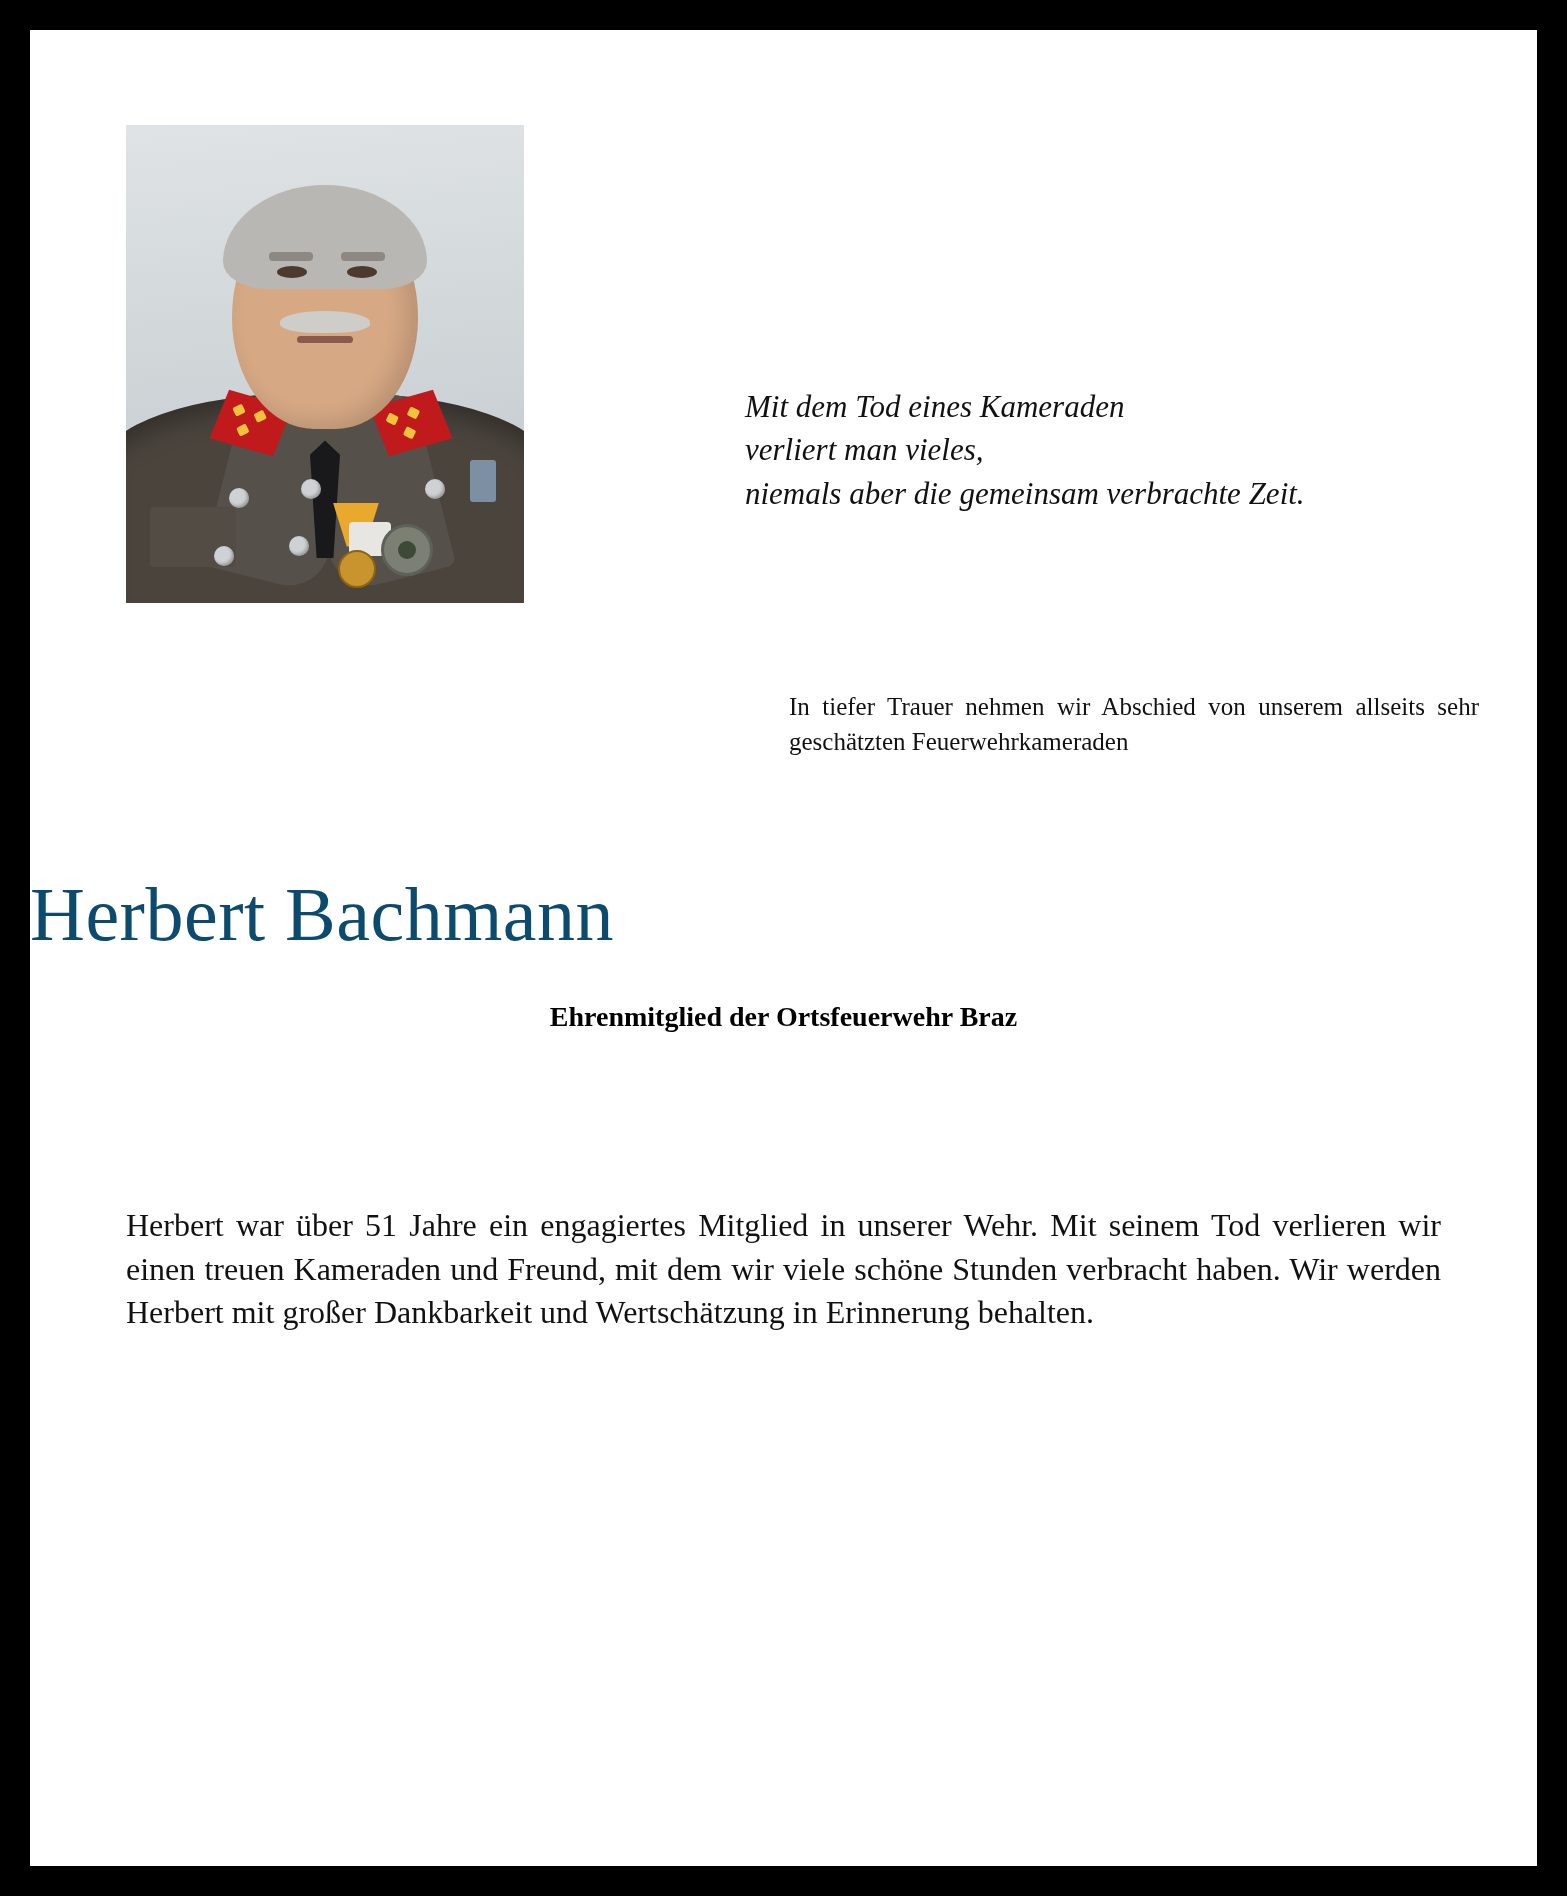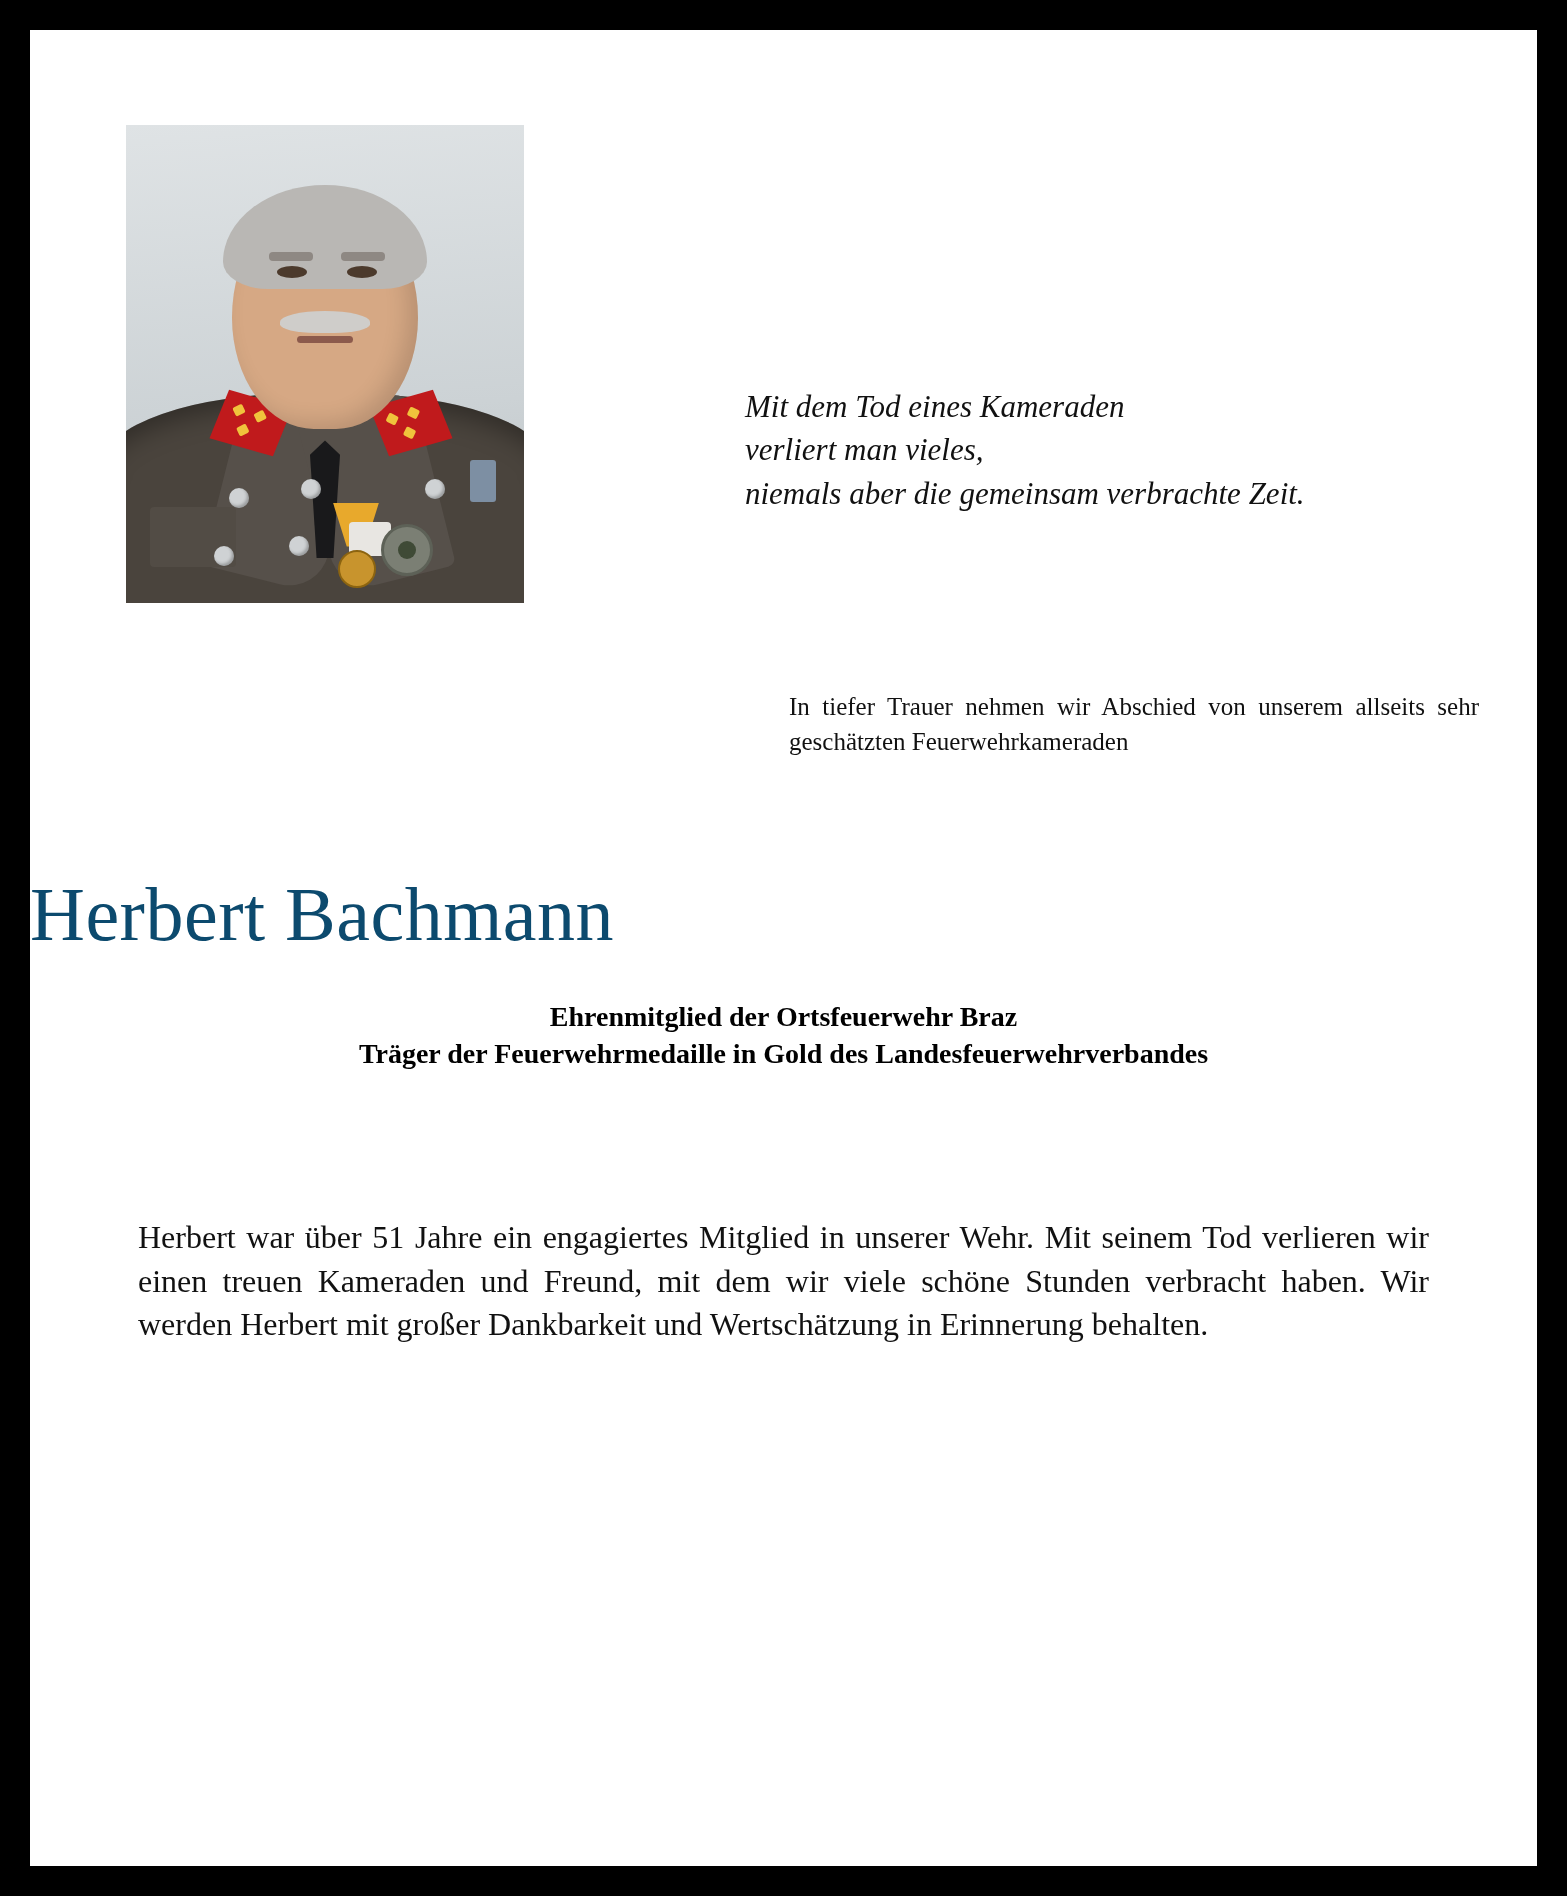--- a/index.html
+++ b/index.html
@@ -312,21 +312,21 @@
   .body-text {
     position: absolute;
     left: 92px;
     right: 92px;
     top: 1170px;
     font-size: 32px;
     line-height: 1.36;
     text-align: justify;
     color: #111111;
   }
-  .body-text p { margin: 16px; }
+  .body-text p { margin: 4px; }
   .body-text p + p { margin-top: 34px; }
 
   
   .signature {
     position: absolute;
     left: 0;
     right: 0;
     top: 1510px;
     text-align: center;
     font-size: 35px;
@@ -384,21 +384,20 @@
       <div>verliert man vieles,</div>
       <div>niemals aber die gemeinsam verbrachte Zeit.</div>
     </div>
 
     <div class="intro">In tiefer Trauer nehmen wir Abschied von unserem allseits sehr geschätzten Feuerwehrkameraden</div>
 
     <div class="name">Herbert Bachmann</div>
 
     <div class="titles">
       <div>Ehrenmitglied der Ortsfeuerwehr Braz</div>
-      <div>Träger der Feuerwehrmedaille in Gold des Landesfeuerwehrverbandes</div>
     </div>
 
     <div class="body-text">
       <p>Herbert war über 51 Jahre ein engagiertes Mitglied in unserer Wehr. Mit seinem Tod verlieren wir einen treuen Kameraden und Freund, mit dem wir viele schöne Stunden verbracht haben. Wir werden Herbert mit großer Dankbarkeit und Wertschätzung in Erinnerung behalten.</p>
     </div>
 
 
   </div>
 </div>
 

